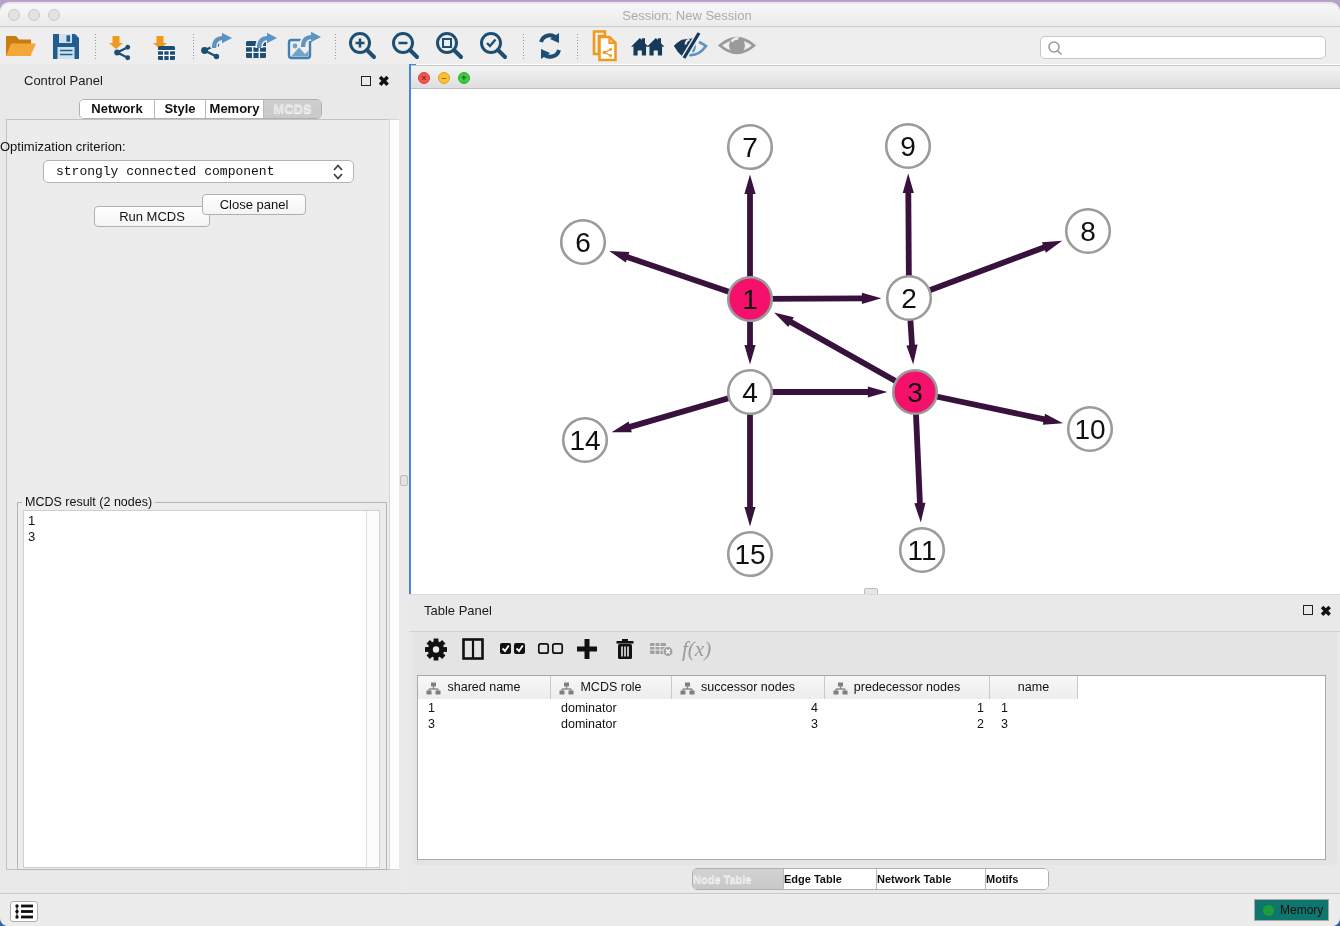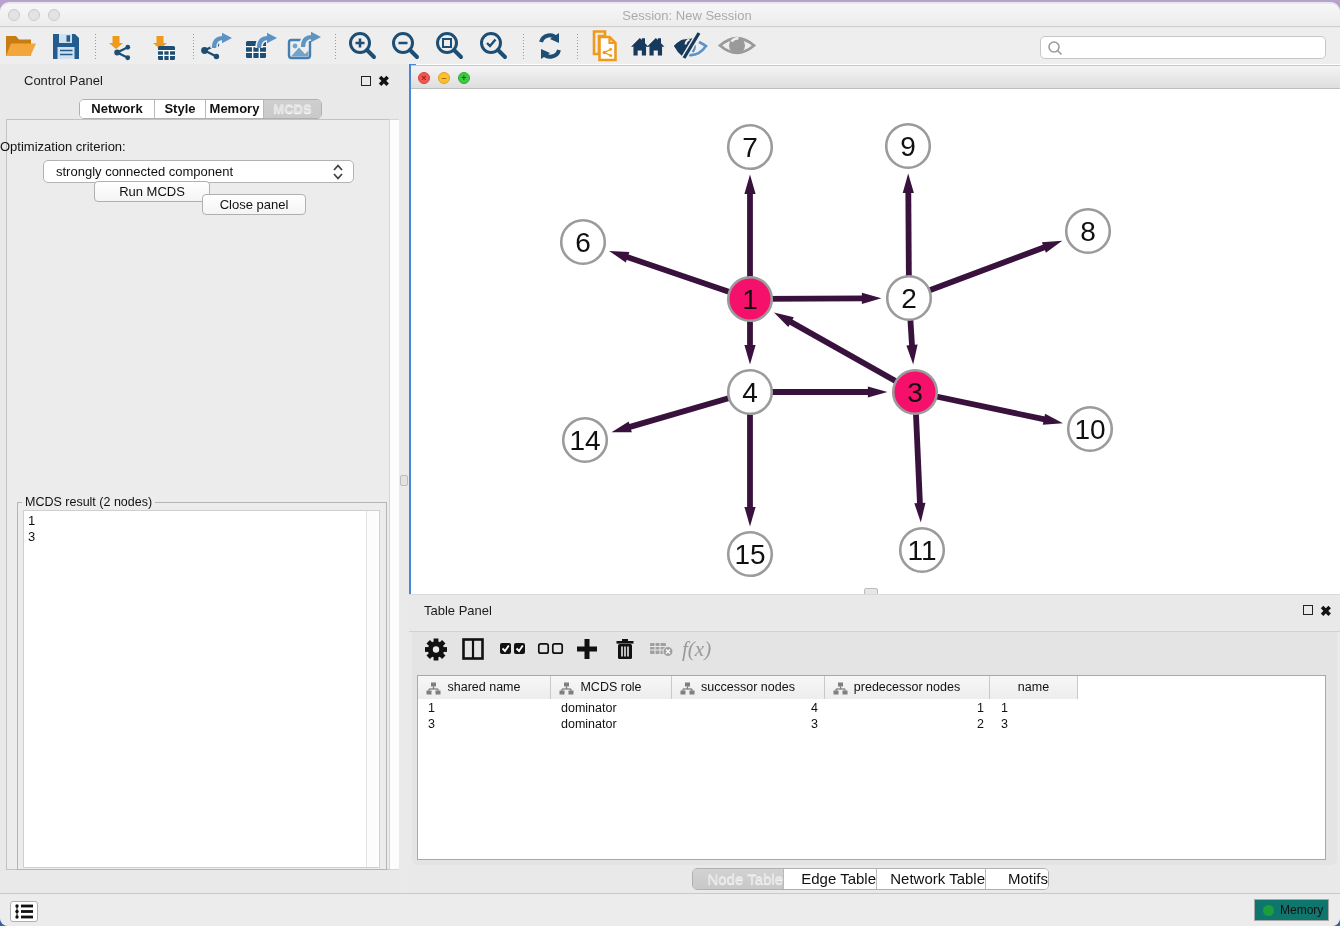--- a/index.html
+++ b/index.html
@@ -31,21 +31,21 @@
   
   .seg { position:absolute; display:flex; border:1px solid #b0b0b0; border-radius:5px; overflow:hidden; background:#fff; }
   .seg div { font-size:13px; font-weight:bold; color:#111; text-align:center; line-height:18px; border-left:1px solid #b9b9b9; background:#fff; }
   .seg div:first-child { border-left:none; }
   .seg div.on { background:linear-gradient(#cfcfcf,#c9c9c9); color:#e2e2e2; text-shadow:0 1px 1px #ffffff; }
   #cpbody { position:absolute; left:6px; top:55px; width:385px; height:751px;
      border:1px solid #c2c2c2; background:#ececec; }
   #cpscroll { position:absolute; left:389px; top:55px; width:12px; height:751px; background:#fdfdfd; border:1px solid #d6d6d6; }
   #optlabel { position:absolute; left:0; top:75px; width:399px; font-size:13px; color:#111; }
   #dropdown { position:absolute; left:43px; top:96px; width:311px; height:23px; background:#fff;
-     border:1px solid #b3b3b3; border-radius:5px; font-size:13px; color:#111; line-height:21px; padding-left:12px; }
+     border:1px solid #b3b3b3; border-radius:5px; font-size:13px; color:#111; line-height:21px; padding-left:12px;font-family:Liberation Mono, monospace; }
   .btn { position:absolute; height:21px; background:linear-gradient(#ffffff,#f4f4f4); border:1px solid #b0b0b0;
      border-radius:4px; font-size:13px; color:#111; text-align:center; line-height:19px; }
   
   #mcdsbox { position:absolute; left:17px; top:438px; width:370px; height:368px; border:1px solid #b5b5b5; }
   #mcdslegend { position:absolute; left:4px; top:-8px; background:#ececec; font-size:12.5px; color:#111; padding:0 3px; }
   #mcdswhite { position:absolute; left:5px; top:7px; width:357px; height:358px; background:#fff; border:1px solid #cfcfcf; }
   
   #vsplit { position:absolute; left:399px; top:62px; width:10px; height:829px; background:#eaeaea; }
   
   #netwin { position:absolute; left:409px; top:62px; width:931px; height:530px; background:#fff; }
@@ -60,21 +60,21 @@
   #tpanel { position:absolute; left:409px; top:592px; width:931px; height:299px; background:#e9e9e9; border-top:1px solid #dadada; }
   #tphead { position:absolute; left:15px; top:8px; font-size:13px; color:#1c1c1c; }
   #tpsep { position:absolute; left:0; top:36px; width:931px; height:1px; background:#d2d2d2; }
   #ttable { position:absolute; left:8px; top:80px; width:909px; height:185px; background:#fff; border:1px solid #a9a9a9; }
   .th { position:absolute; top:0; height:23px; background:linear-gradient(#f7f7f7,#ededed);
         border-right:1px solid #c9c9c9; font-size:12.5px; color:#111; text-align:center; line-height:23px; }
   .td { position:absolute; font-size:12.5px; color:#111; height:16px; line-height:16px; }
   
   #btabs { position:absolute; left:692px; top:866px; height:22px; display:flex;
      border:1px solid #b0b0b0; border-radius:5px; overflow:hidden; background:#fff; }
-  #btabs div { font-size:15px; font-weight:normal; color:#111; text-align:right; line-height:20px;
+  #btabs div { font-size:11px; font-weight:bold; color:#111; text-align:left; line-height:20px;
      border-left:1px solid #b9b9b9; background:#fff; }
   #btabs div:first-child { border-left:none; }
   #btabs div.on { background:linear-gradient(#d2d2d2,#c8c8c8); color:#e6e6e6; text-shadow:0 1px 1px #fff; }
   
   #statusbar { position:absolute; left:0; top:891px; width:1340px; height:33px; background:#ececec; border-top:1px solid #c9c9c9; border-radius:0 0 8px 8px; }
   #listbtn { position:absolute; left:10px; top:899px; width:28px; height:21px; background:#fff; border:1px solid #b0b0b0; border-radius:3px; }
   #membtn { position:absolute; left:1254px; top:897px; width:75px; height:22px; background:#0f766e; border:1px solid #a8a8a8;
      font-size:12px; color:#111; }
 </style>
 </head>
@@ -226,21 +226,21 @@
     </div>
     <div id="cpbody"></div>
     <div id="cpscroll"></div>
     <div id="optlabel">Optimization criterion:</div>
     <div id="dropdown">strongly connected component
       <svg width="12" height="16" style="position:absolute;right:9px;top:3px">
           <path d="M2 6 L6 1.5 L10 6" fill="none" stroke="#444" stroke-width="1.8"></path>
           <path d="M2 10 L6 14.5 L10 10" fill="none" stroke="#444" stroke-width="1.8"></path>
         </svg>
     </div>
-    <div class="btn" style="left:94px;top:117px;width:116px">Run MCDS</div>
+    <div class="btn" style="left:94px;top:142px;width:116px">Run MCDS</div>
     <div class="btn" style="left:202px;top:130px;width:104px">Close panel</div>
     <div id="mcdsbox">
       <div id="mcdslegend">MCDS result (2 nodes)</div>
       <div id="mcdswhite">
         <div style="position:absolute;left:4px;top:2px;font-size:13px;color:#111">1</div>
         <div style="position:absolute;left:4px;top:18px;font-size:13px;color:#111">3</div>
         <div style="position:absolute;right:1px;top:0;width:12px;height:356px;background:#fcfcfc;border-left:1px solid #e2e2e2"></div>
       </div>
     </div>
   </div>

